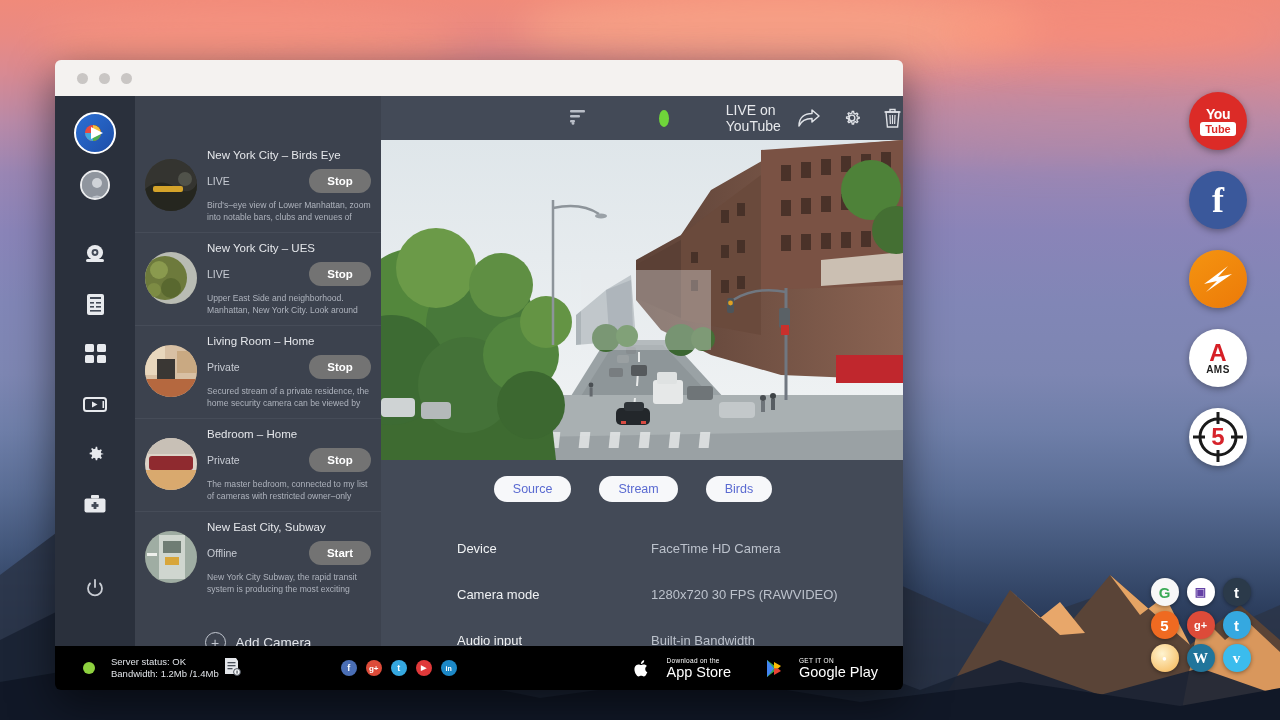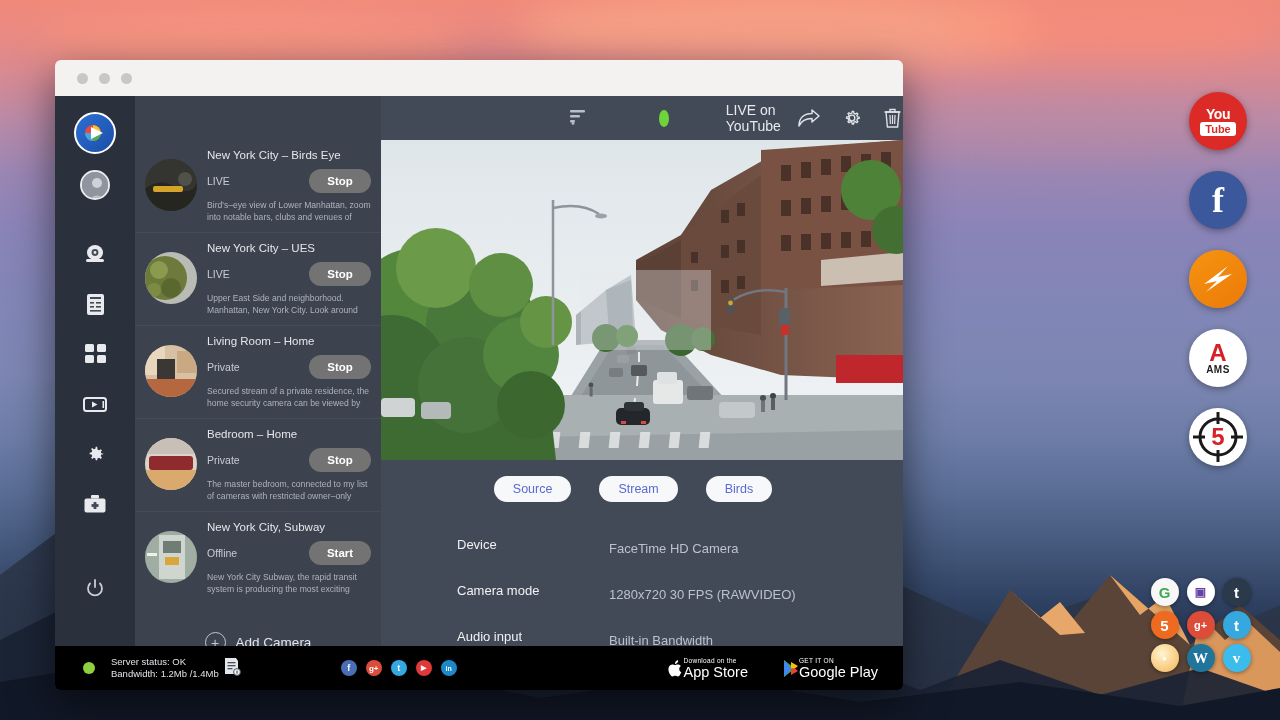--- a/index.html
+++ b/index.html
@@ -187,42 +187,42 @@
     padding:16px 0 0 0; padding-right:18px;
   }
   .tab {
     background:#f7f8fa; color:#5a6ad1; border:none;
     border-radius:14px; padding:6px 19px; font-size:12.5px;
     cursor:pointer;
   }
 
   
   #details { padding:30px 0 0 76px; }
-  .drow { display:flex; margin-bottom:22px; align-items:center; }
+  .drow { display:flex; margin-bottom:22px; align-items:flex-end;gap:42px; }
   .dlabel { width:152px; color:#f0f2f4; font-size:13px; }
   .dvalue { color:#bcc2cc; font-size:13px;margin-top:9px; }
 
   
   #statusbar {
     height:44px; flex:0 0 44px; background:#000000;
     display:flex; align-items:center; padding:0 14px;
   }
   #srv-dot { width:12px; height:12px; border-radius:50%; background:#8ed13f; margin:0 16px 0 14px; }
   #srv-text { color:#dfe2e7; font-size:9.5px; line-height:12px; }
   #srv-doc { margin-left:5px; }
   #social { display:flex; gap:9px; margin-left:100px; }
   .soc {
     width:16px; height:16px; border-radius:50%;
     display:flex; align-items:center; justify-content:center;
     color:#fff; font-size:9px; font-weight:bold;
   }
   #stores { margin-left:auto; display:flex; gap:12px; }
   .store {
     background:#000; border-radius:5px; height:30px;
-    display:flex; align-items:center; gap:0; padding:12px 11px;
+    display:flex; align-items:center; gap:17px; padding:12px 11px;
     cursor:pointer;
   }
   .store .st-top { color:#fff; font-size:6.5px; letter-spacing:.3px; line-height:8px; }
   .store .st-big { color:#fff; font-size:14.5px; line-height:15px; }
 </style>
 </head>
 <body>
 
 <div id="desktop">
   <div class="cloud" style="left:40px;top:10px;width:420px;height:70px;background:#ff9a7e;"></div>
@@ -471,21 +471,21 @@
           <div class="cam-thumb">
             <svg width="52" height="52" viewBox="0 0 52 52">
               <rect width="52" height="52" fill="#9fada3"></rect>
               <rect x="14" y="4" width="26" height="44" fill="#cfd6cf"></rect>
               <rect x="18" y="10" width="18" height="12" fill="#6f7d74"></rect>
               <rect x="20" y="26" width="14" height="8" fill="#d8a63a"></rect>
               <rect x="2" y="22" width="10" height="3" fill="#eef0ec"></rect>
             </svg>
           </div>
           <div class="cam-info">
-            <div class="cam-name">New York City, Subway</div>
+            <div class="cam-name">New East City, Subway</div>
             <div class="cam-row">
               <span class="cam-state">Offline</span>
               <button class="cam-btn">Start</button>
             </div>
             <div class="cam-desc">New York City Subway, the rapid transit system is producing the most exciting livestreams, we ...</div>
           </div>
         </div>
 
         <div id="add-cam">
           <div class="plus">+</div>

